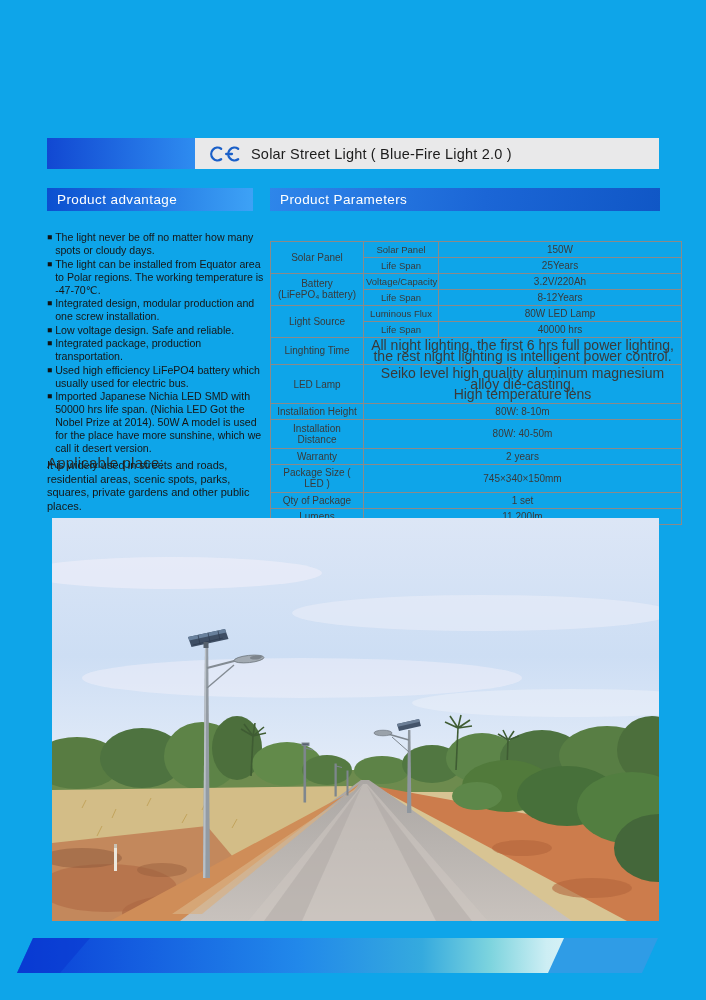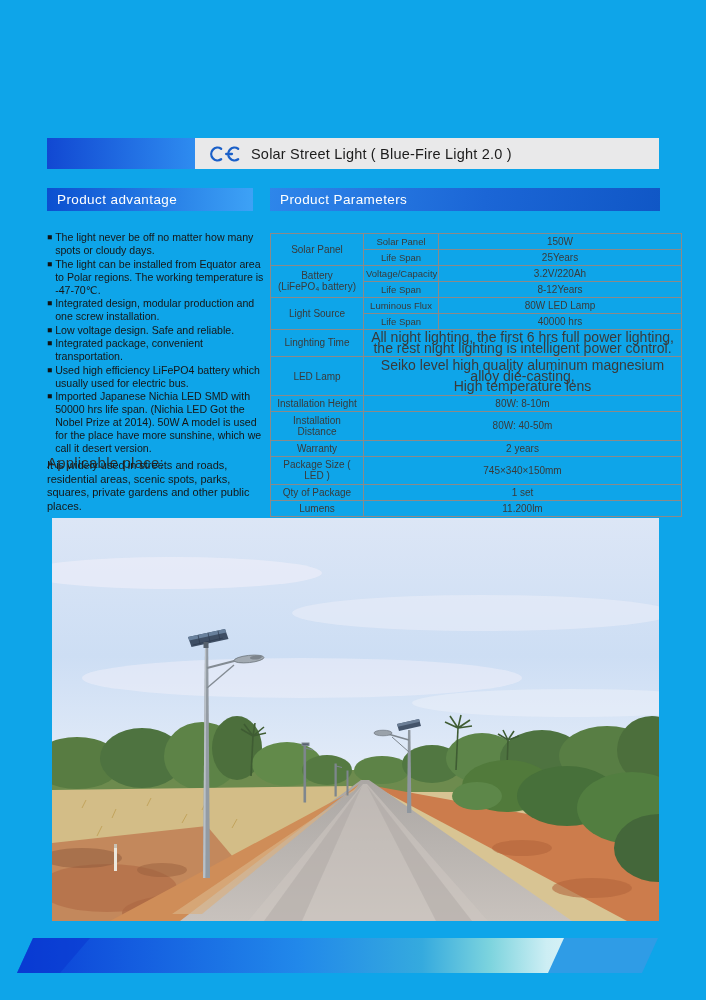--- a/index.html
+++ b/index.html
@@ -41,21 +41,21 @@
     position:absolute; left:47px; top:454px; width:220px; margin:0;
     font-size:15px; font-weight:400; color:#2e2e2e; letter-spacing:.2px;
   }
   .applicable-text {
     position:absolute; left:47px; top:459px; width:216px; margin:0;
     font-size:11px; line-height:13.5px; color:#161616;
   }
 
   
   .param-table {
-    position:absolute; left:270px; top:233px; width:412px; height:284px;
+    position:absolute; left:270px; top:241px; width:412px; height:284px;
     border-collapse:collapse; table-layout:fixed;
   }
   .param-table td {
     border:1px solid #8a8a8a; font-size:10px; color:#3a3a3a;
     text-align:center; vertical-align:middle; padding:1px 2px; overflow:hidden;
   }
   .param-table .c1 { width:88px; }
   .param-table .c2 { width:70px; font-size:9.5px; }
   .param-table .ml { white-space:pre-line; font-size:14px; line-height:10.5px; }
   .param-table .two { white-space:pre-line; line-height:11px; }
@@ -103,21 +103,21 @@
     <li>
         <span class="sq">■</span>
         <span>Integrated design, modular production and one screw installation.</span>
       </li>
     <li>
         <span class="sq">■</span>
         <span>Low voltage design. Safe and reliable.</span>
       </li>
     <li>
         <span class="sq">■</span>
-        <span>Integrated package, convenient transportation.</span>
+        <span>Integrated package, production transportation.</span>
       </li>
     <li>
         <span class="sq">■</span>
         <span>Used high efficiency LiFePO4 battery which usually used for electric bus.</span>
       </li>
     <li>
         <span class="sq">■</span>
         <span>Imported Japanese Nichia LED SMD with 50000 hrs life span. (Nichia LED Got the Nobel Prize at 2014). 50W A model is used for the place have more sunshine, which we call it desert version.</span>
       </li>
   </ul>

